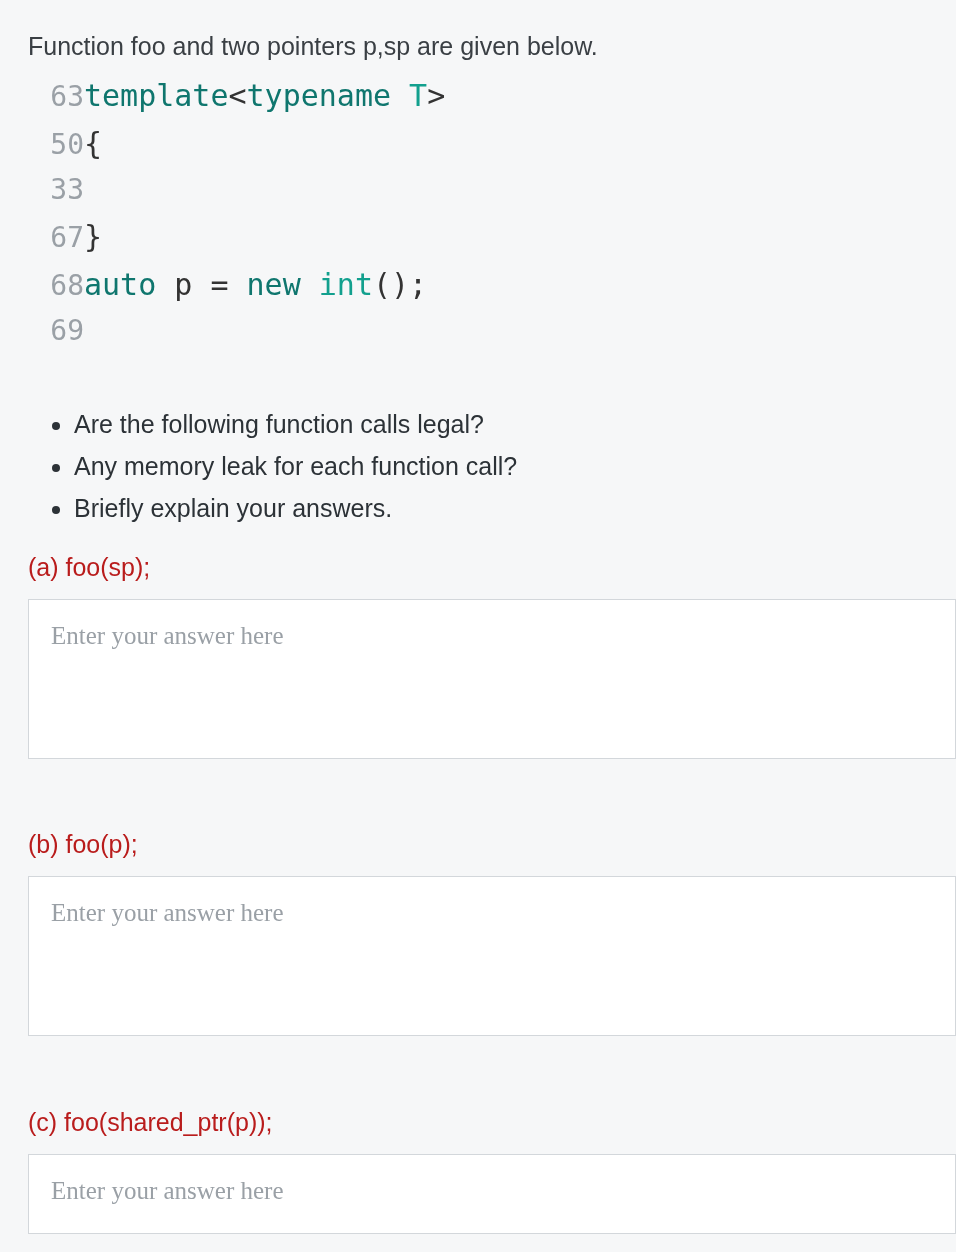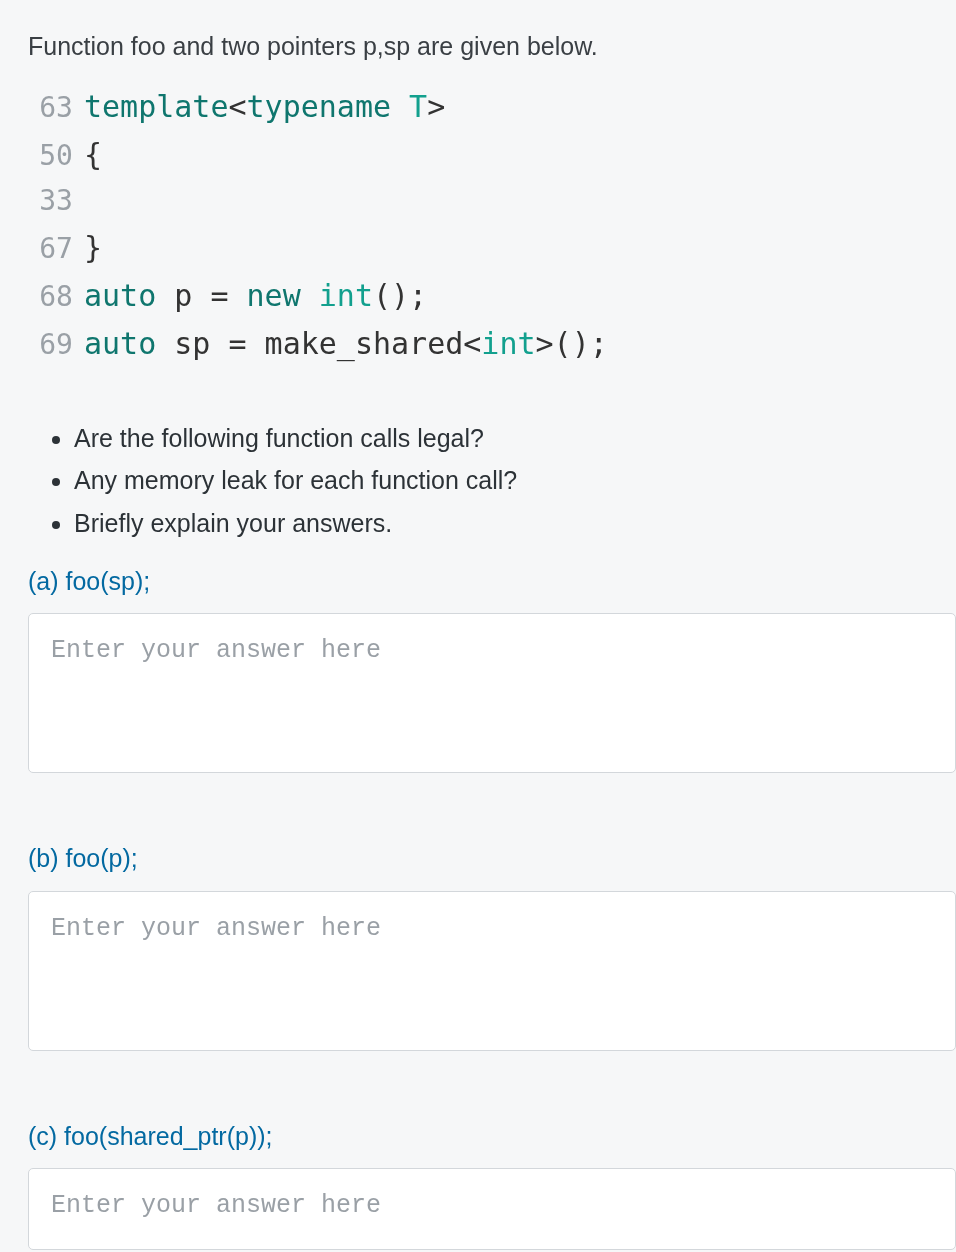--- a/index.html
+++ b/index.html
@@ -7,69 +7,69 @@
     font-family: -apple-system, BlinkMacSystemFont, "Segoe UI", Helvetica, Arial, sans-serif;
     background: #f6f7f8;
     color: #333;
     width: 956px;
     padding: 28px 0 0 28px;
     font-size: 25px;
     line-height: 1.45;
   }
   .intro {
     color: #3a3f44;
-    margin-bottom: 19px;
+    margin-bottom: 8px;
   }
   .code-block {
     font-family: "DejaVu Sans Mono", Consolas, "Courier New", monospace;
     font-size: 30px;
     line-height: 1.6;
     margin-bottom: 52px;
   }
   .code-line {
     display: flex;
     align-items: baseline;
   }
   .ln {
     color: #9aa0a6;
     width: 56px;
-    text-align: center;
+    text-align: right;
     font-size: 28px;
   }
   .code {
     white-space: pre;
   }
   .kw { color: #0f766e; }
   .tp { color: #12a08e; }
   .op { color: #333; }
   .id { color: #333; }
   .bullets {
     list-style: disc;
     padding-left: 30px;
     margin-bottom: 22px;
     color: #2c3237;
   }
   .bullets li { margin: 6px 16px; }
   .part-label {
     margin: 10px 0 14px 0;
-    color: #0369a1;
+    color: #b91c1c;
   }
   .answer-box {
     border: 1px solid #d3d7db;
-    border-radius: 5px;
+    border-radius: 0;
     background: #fff;
     width: 928px;
     min-height: 160px;
     padding: 22px 22px;
     font-size: 25px;
     color: #3b82f6;
     margin-bottom: 48px;
     resize: none;
     outline: none;
-    font-family: Liberation Mono, monospace;
+    font-family: Liberation Serif, serif;
   }
   .answer-box::placeholder { color: #9aa0a6; }
   .answer-box.short { min-height: 60px; margin-bottom: 0; padding-bottom: 0;}
 </style>
 </head>
 <body>
 
 
 
 <p class="intro">Function foo and two pointers p,sp are given below.</p>
@@ -89,21 +89,20 @@
   <div class="code-line">
     <span class="ln">67</span>
     <span class="code"><span class="op">}</span></span>
   </div>
   <div class="code-line">
     <span class="ln">68</span>
     <span class="code"><span class="kw">auto</span><span class="id"> p = </span><span class="kw">new</span><span class="id"> </span><span class="tp">int</span><span class="id">();</span></span>
   </div>
   <div class="code-line">
     <span class="ln">69</span>
-    <span class="code"><span class="kw">auto</span><span class="id"> sp = make_shared&lt;</span><span class="tp">int</span><span class="id">&gt;();</span></span>
   </div>
 </div>
 
 <ul class="bullets">
   <li>Are the following function calls legal?</li>
   <li>Any memory leak for each function call?</li>
   <li>Briefly explain your answers.</li>
 </ul>
 
 <p class="part-label">(a) foo(sp);</p>

